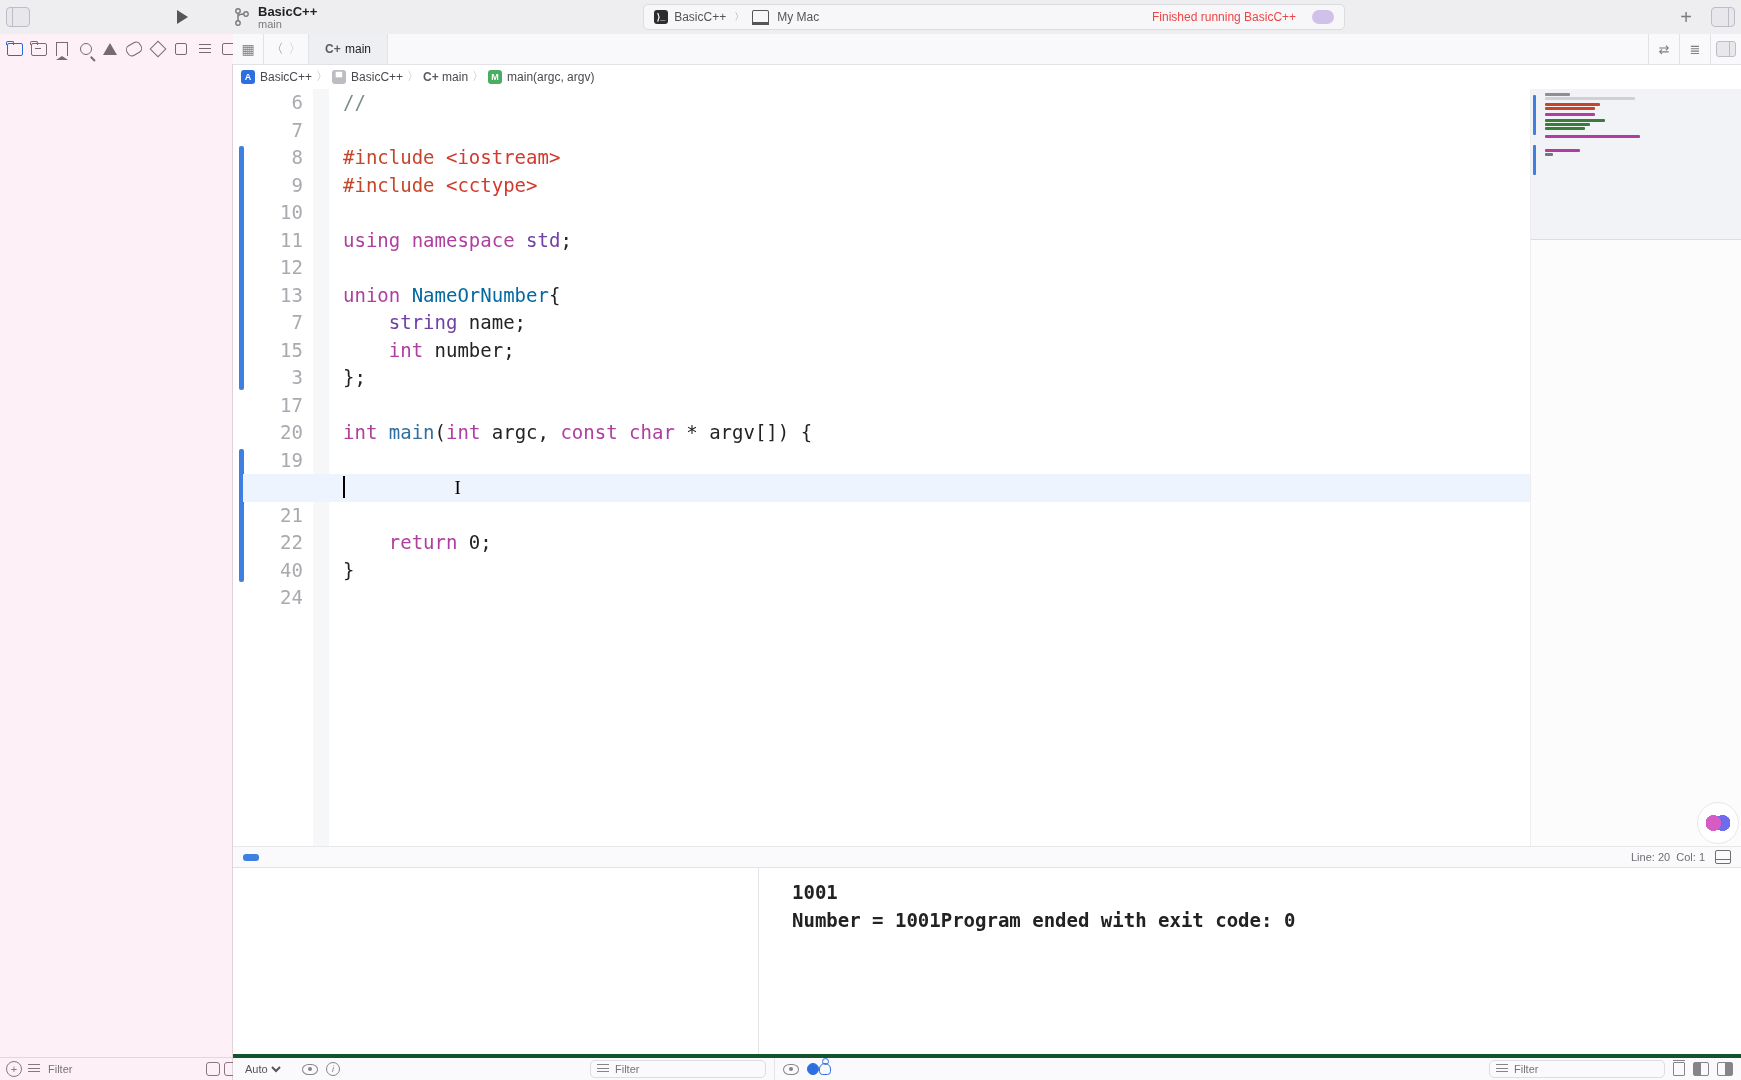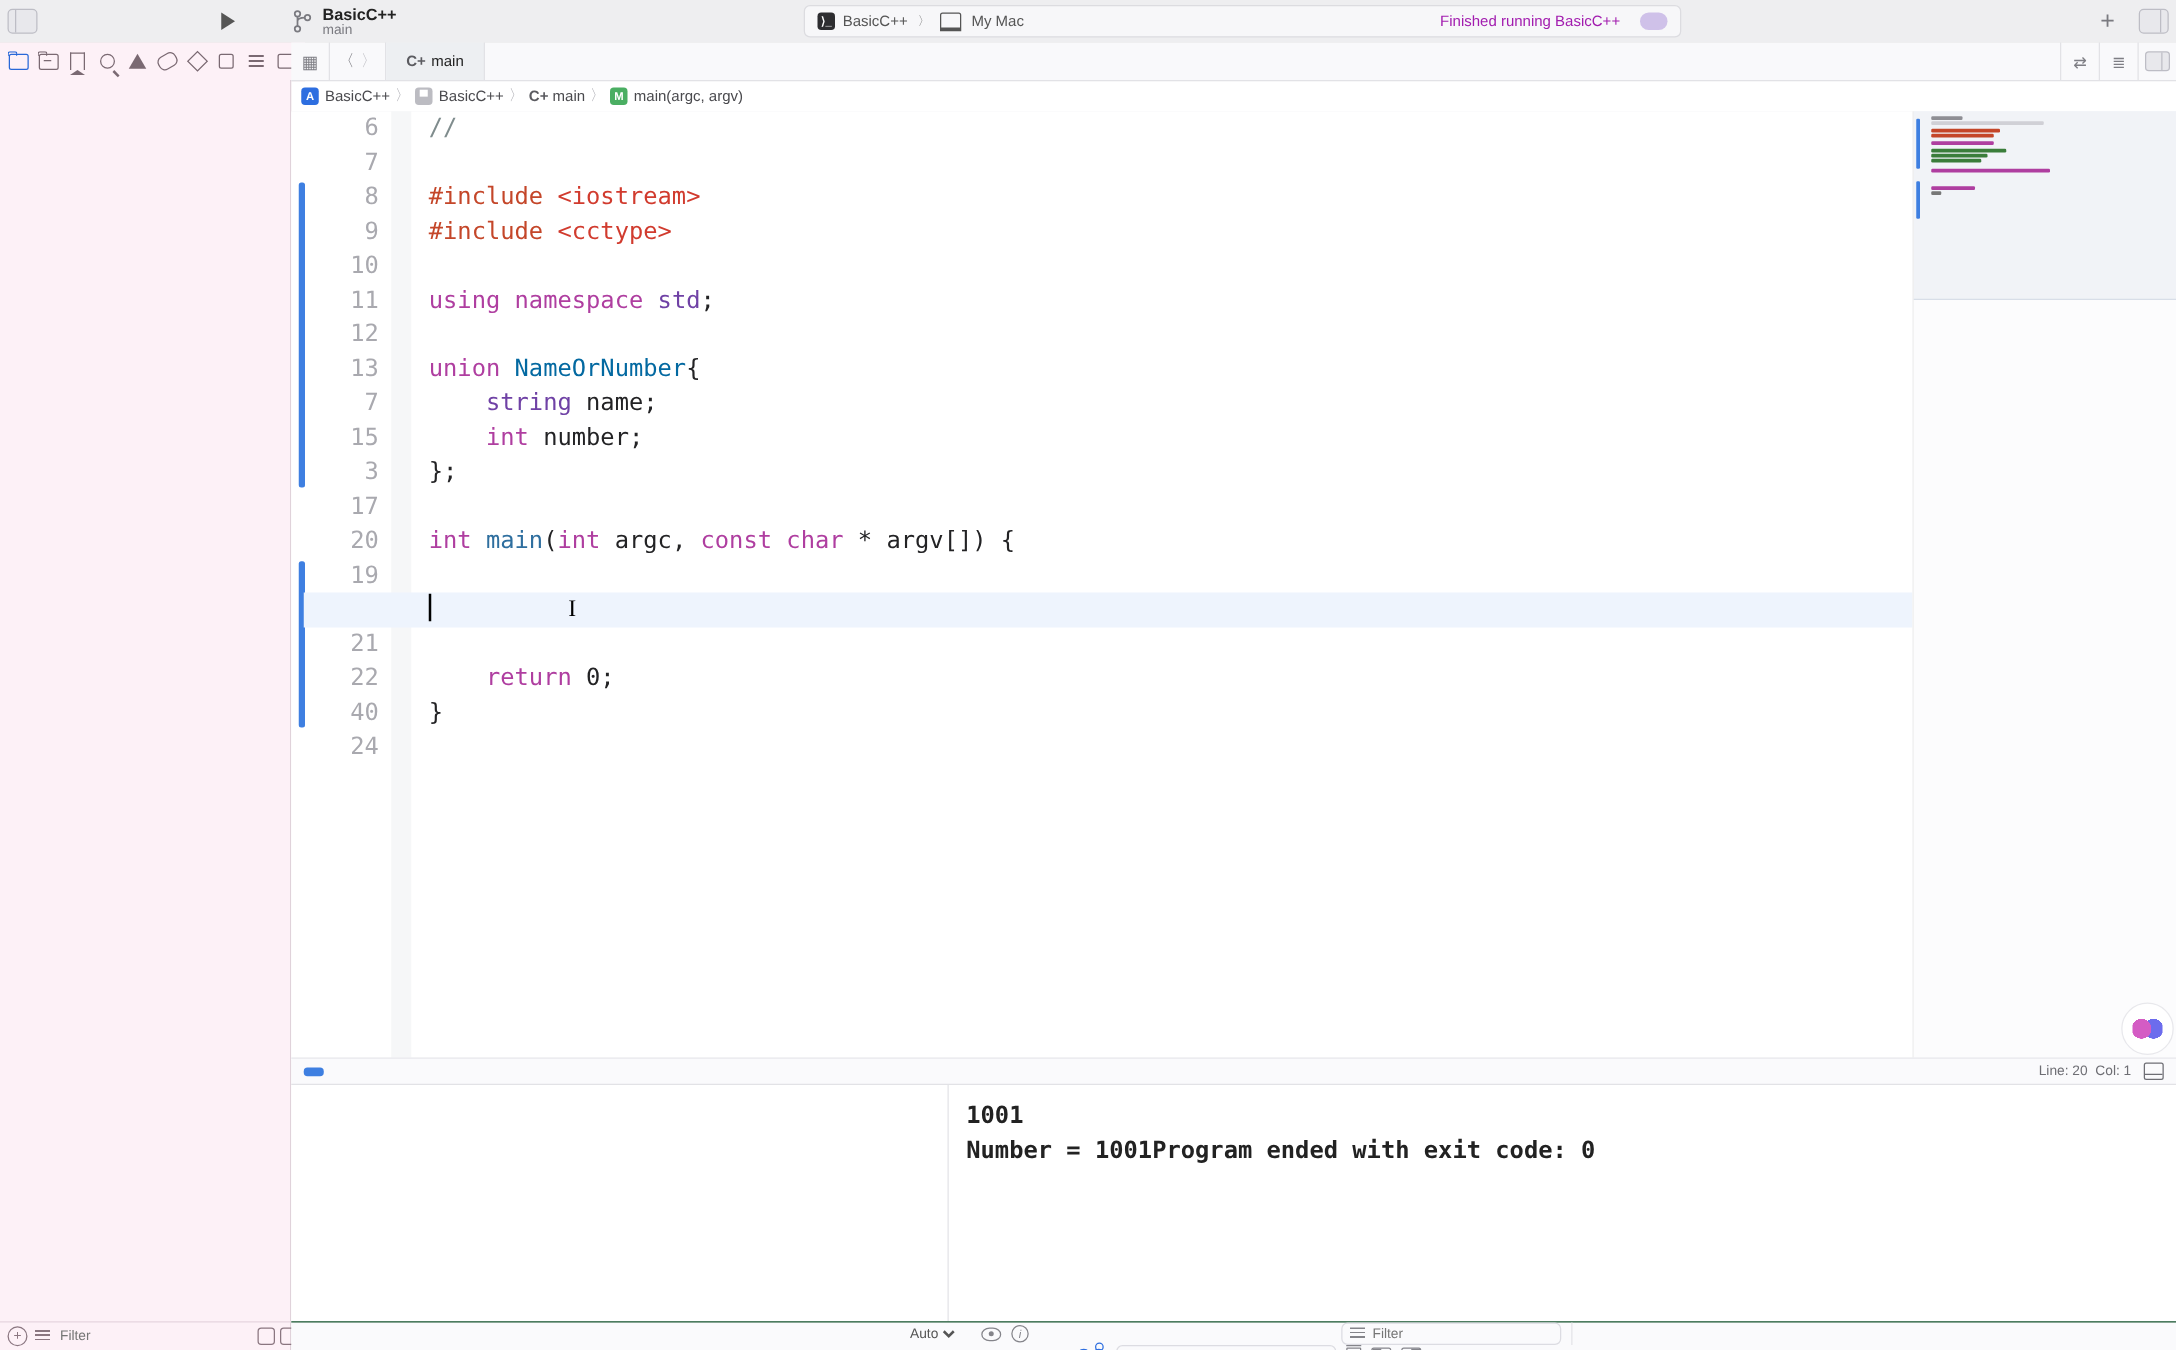--- a/index.html
+++ b/index.html
@@ -97,21 +97,21 @@
     font-size: 12px;
   }
   .activity .left {
     display: flex;
     align-items: center;
     gap: 6px;
   }
   .activity .status-right {
     position: absolute;
     right: 48px;
-    color: #a21caf;
+    color: #ef4444;
   }
   .activity-badge {
     width: 14px;
     height: 14px;
     background: #2d2d30;
     border-radius: 3px;
     display:flex;
     align-items:center;
     justify-content:center;
     color:#fff;
@@ -312,35 +312,35 @@
     font-size:11px;color:#6e6e74;
   }
   .blue-dash{width:16px;height:7px;background:#3e7fe1;border-radius:3px;}
   .editor-status .right{margin-left:auto;display:flex;align-items:center;gap:10px;}
   .mini-panel{width:14px;height:12px;border:1.2px solid currentColor;border-radius:2px;position:relative;}
   .mini-panel::before{content:'';position:absolute;left:0;right:0;bottom:3px;height:1px;background:currentColor;}
 
   
   .debug{
     position:absolute;left:233px;right:0;bottom:22px;top:calc(100% - 212px);
-    display:flex;background:#fff;
+    display:flex;background:#fff;gap:19px;
   }
   .debug-left{
     width:525px;border-right:1px solid #e4e4e8;position:relative;
   }
   .debug-right{
     flex:1;padding:10px 14px;
     font-family:"SF Mono",Menlo,monospace;font-size:19px;font-weight:bold;line-height:28px;
     white-space:pre;
   }
 
   .debug-footer{
     position:absolute;left:233px;right:0;bottom:0;height:22px;
-    border-top:1px solid #14532d;background:#fafafc;
-    display:flex;align-items:center;font-size:11px;color:#84848a;flex-direction:column;
+    border-top:4px solid #14532d;background:#fafafc;
+    display:flex;font-size:11px;color:#84848a;
   }
   .df-left{width:525px;border-right:1px solid #e4e4e8;display:flex;align-items:center;padding:0 8px;gap:8px;height:100%;}
   .df-left select{border:none;background:transparent;font-size:11px;color:#555;outline:none;}
   .filter-pill{flex:0 0 160px;height:16px;border:1px solid #dcdce2;border-radius:5px;display:flex;align-items:center;padding:0 6px;gap:4px;margin-left:auto;}
   .filter-pill input{flex:1;min-width:0;border:none;outline:none;background:transparent;font-size:11px;}
   .df-right{flex:1;display:flex;align-items:center;padding:0 8px;gap:8px;}
   .eye{width:14px;height:9px;border:1.2px solid currentColor;border-radius:50%/60%;position:relative;}
   .eye::after{content:'';position:absolute;top:2px;left:4.5px;width:4px;height:4px;border-radius:50%;background:currentColor;}
   .sbullet{width:10px;height:10px;border:1.2px solid #2d6ee0;border-radius:50%;background:#2d6ee0;}
   .person{width:10px;height:10px;border:1.2px solid currentColor;border-radius:50% 50% 30% 30%;position:relative;}

